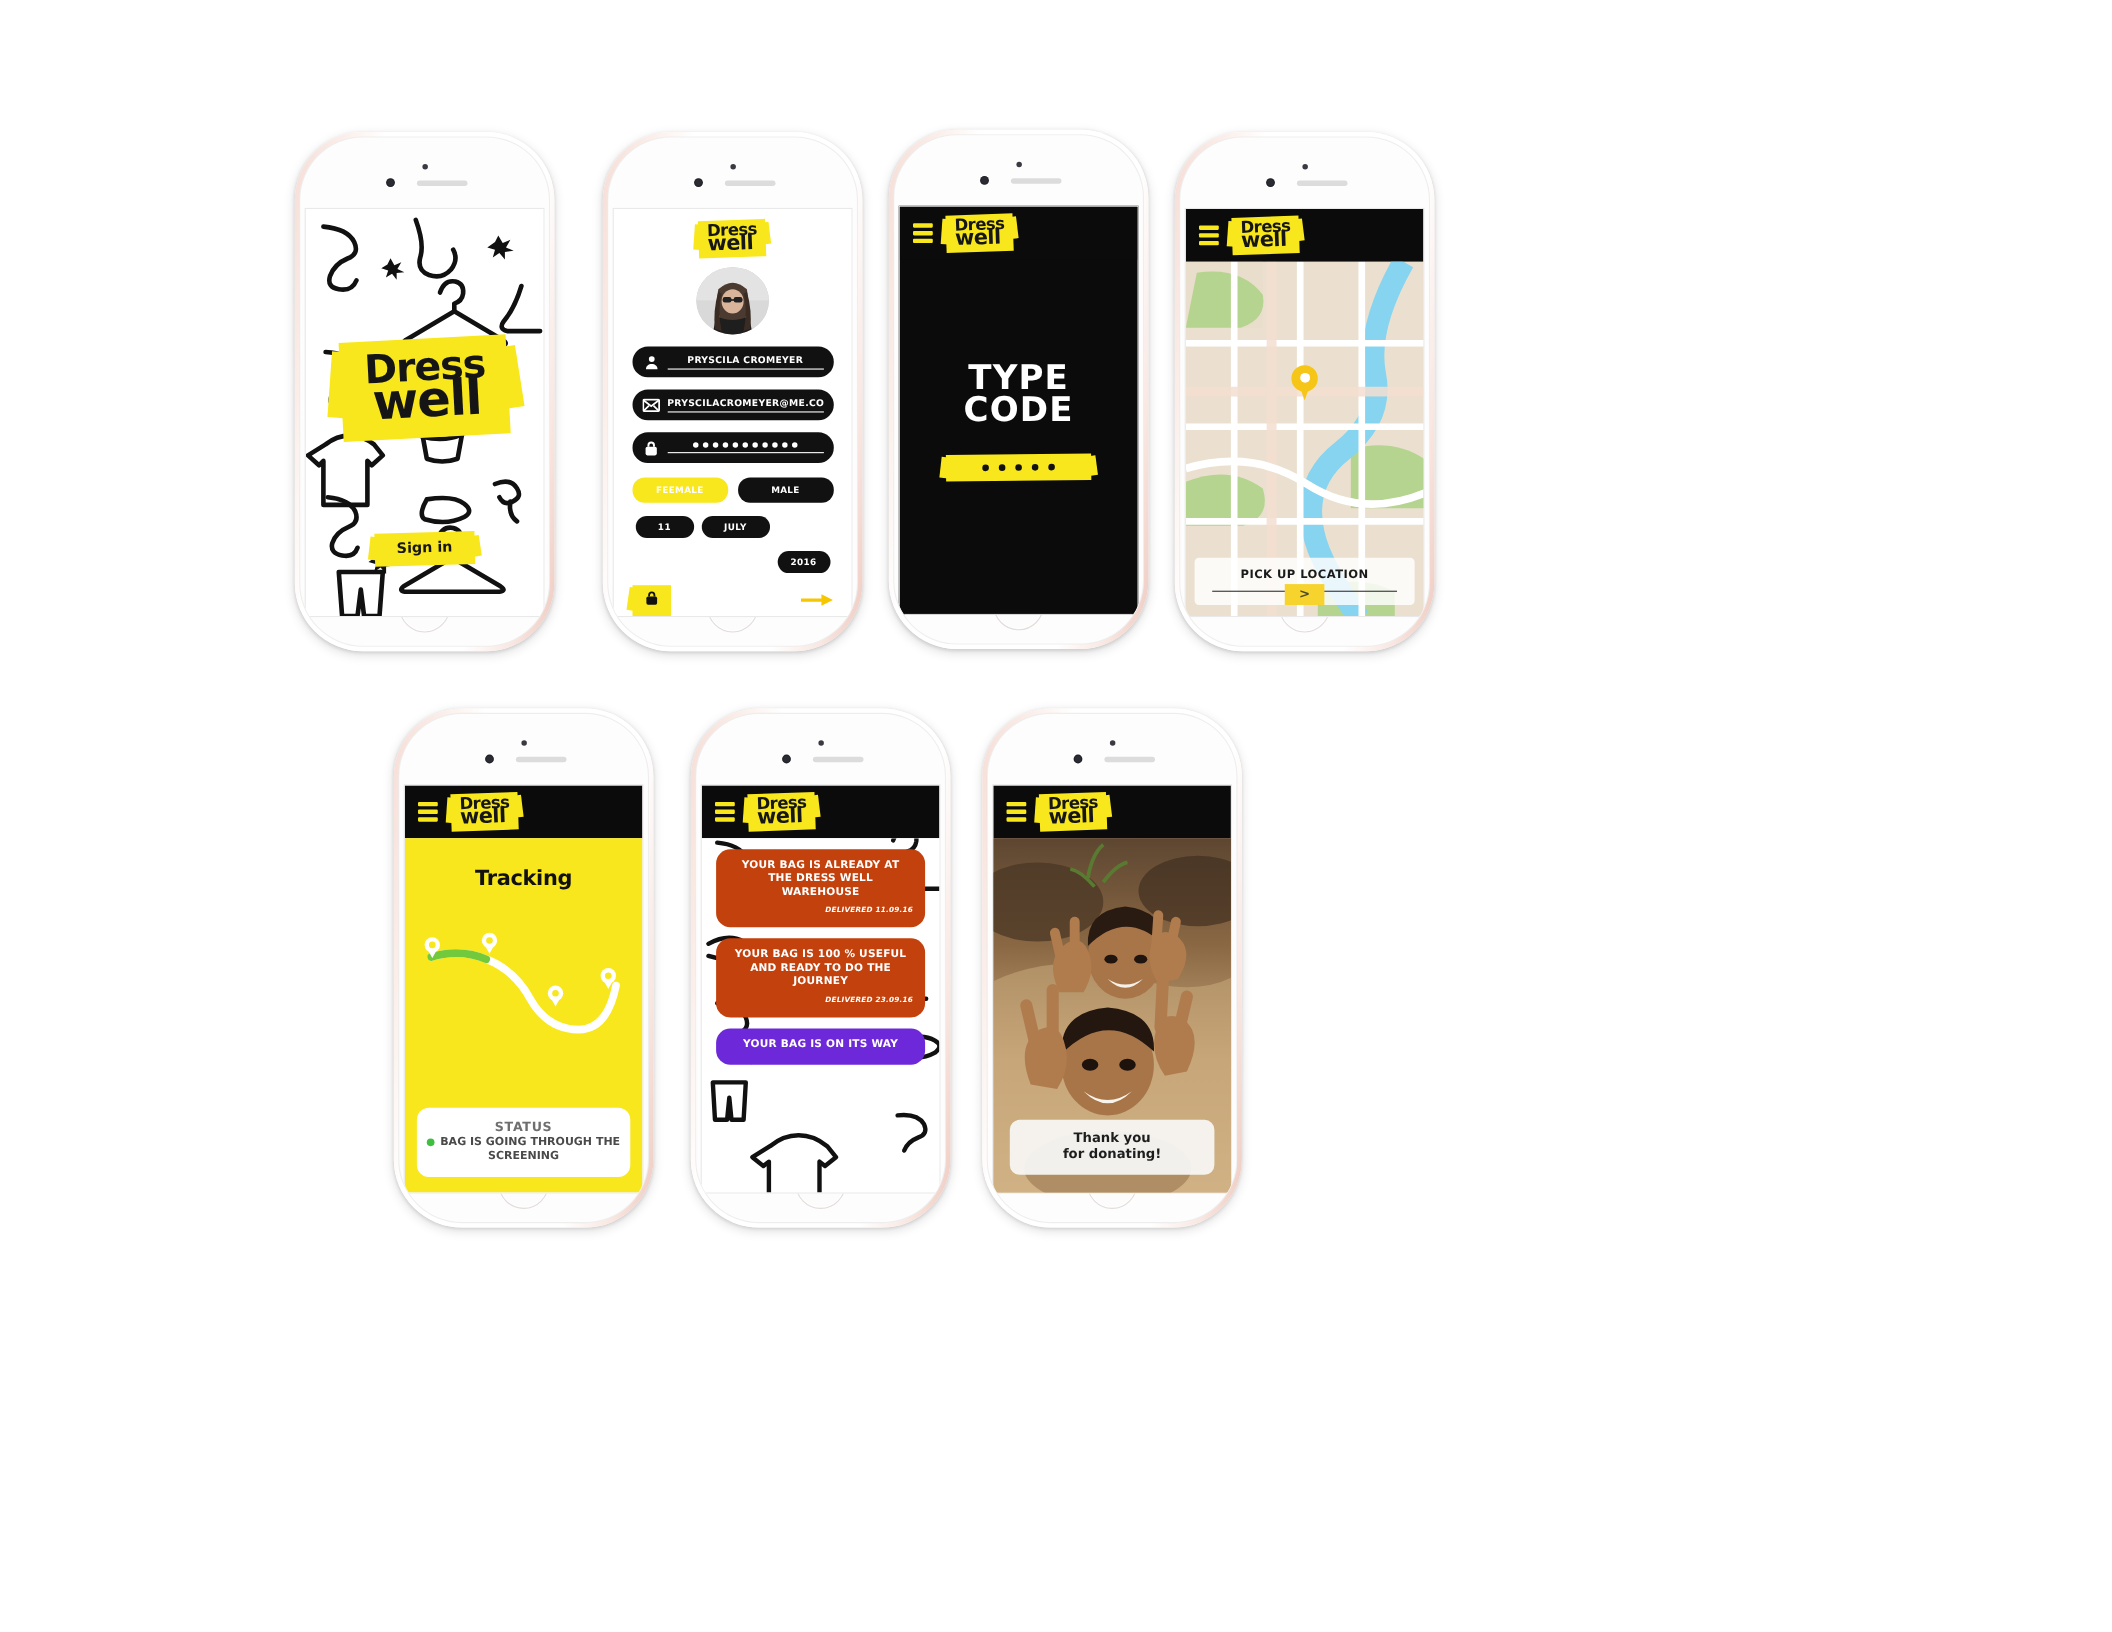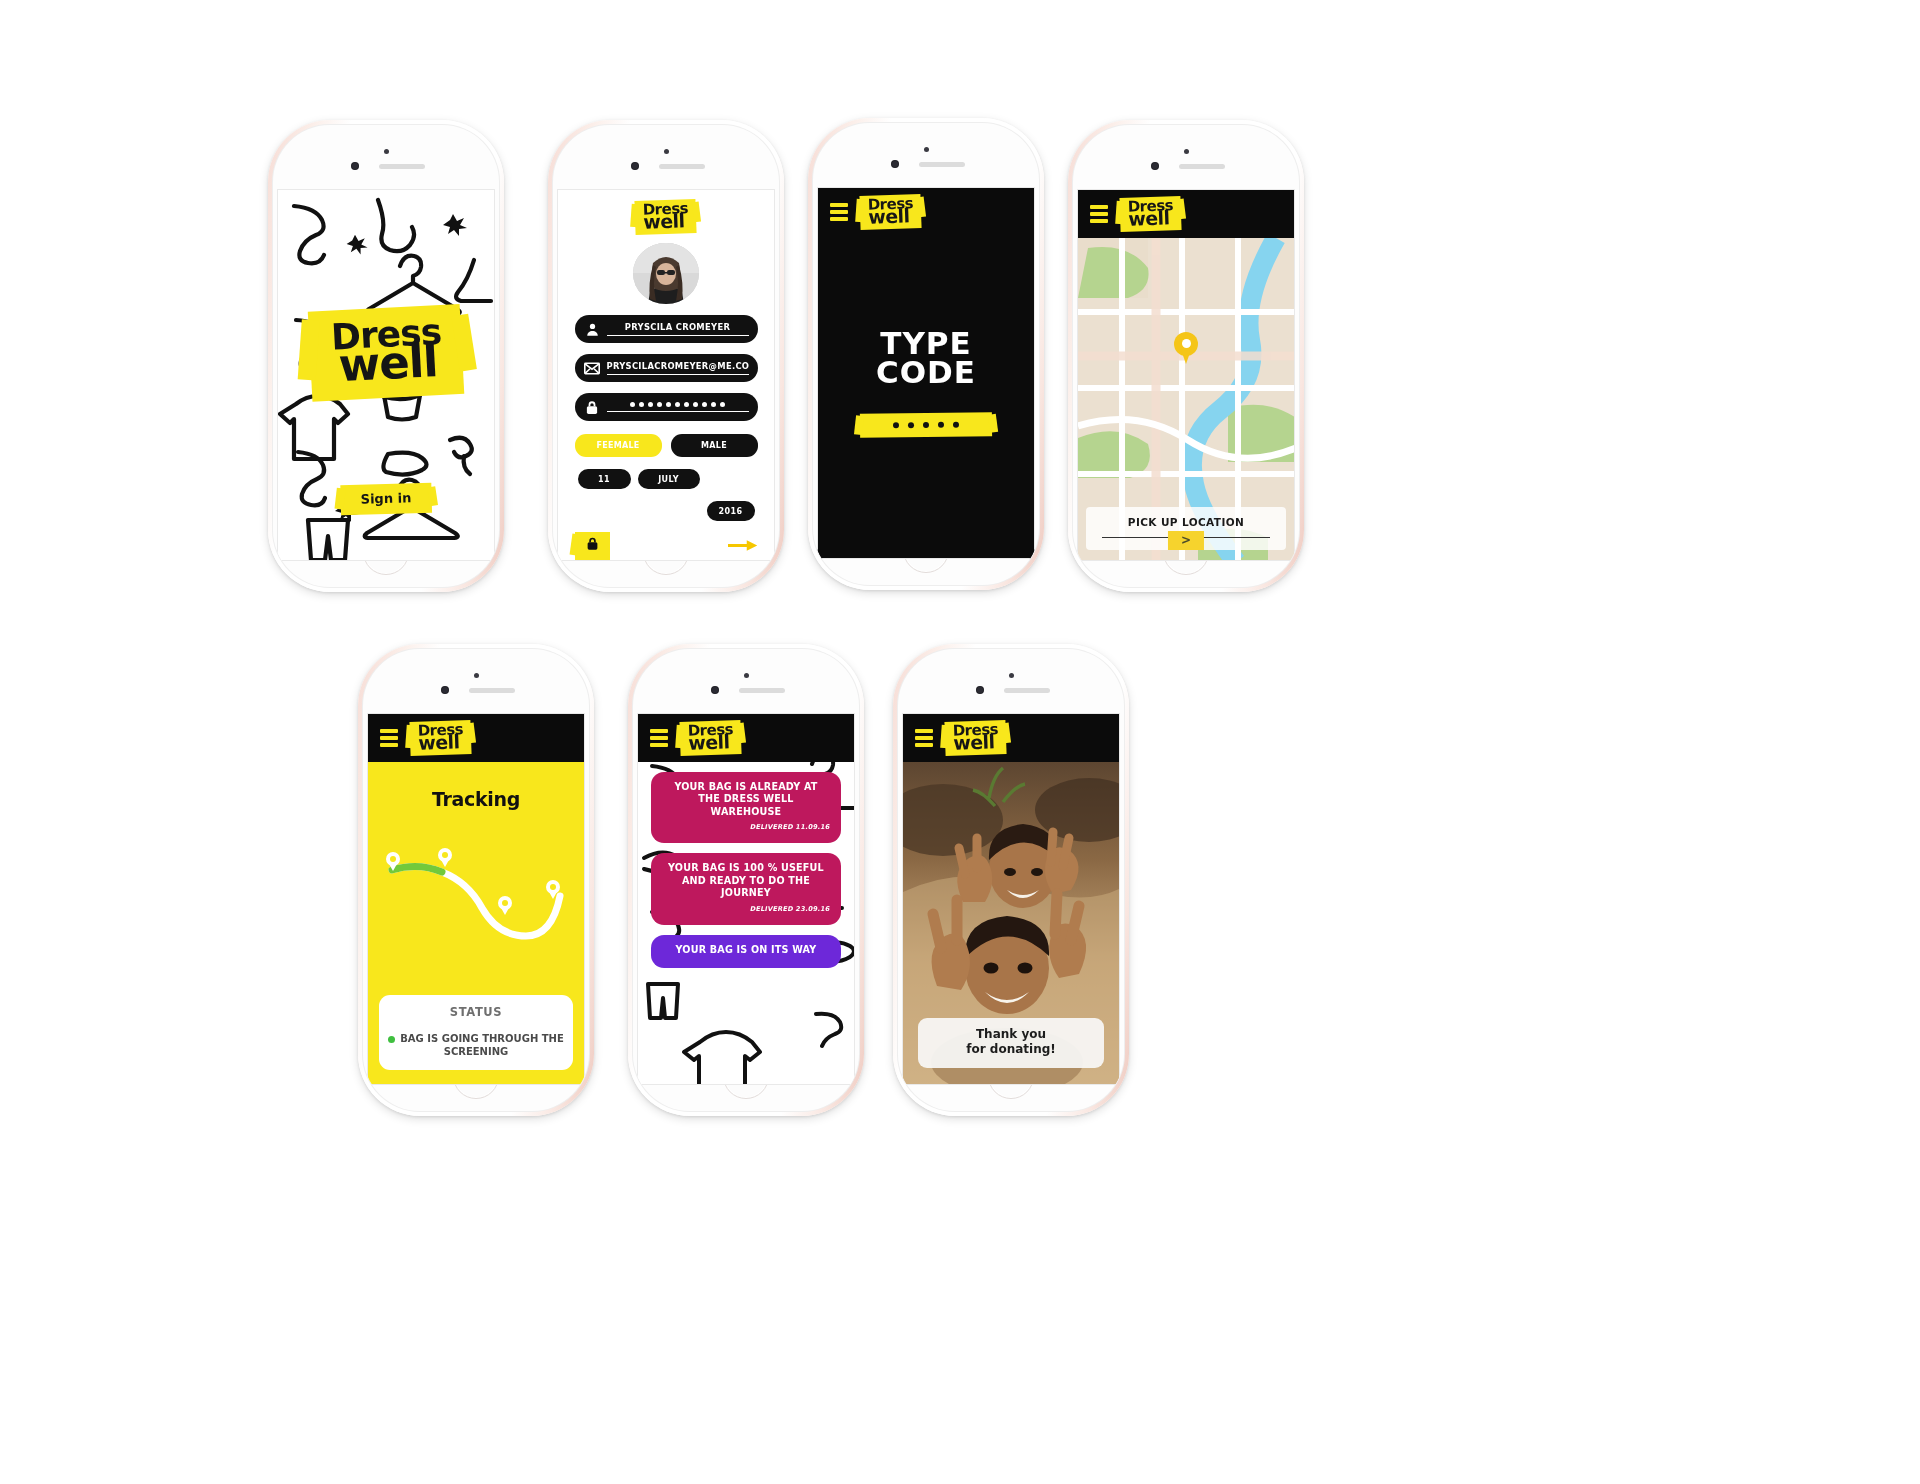--- a/index.html
+++ b/index.html
@@ -154,26 +154,26 @@
   .pickcard .plabel { font-size:10.5px; font-weight:900; color:#1a1a1a; text-align:center; letter-spacing:.4px; }
   .pickcard .pline { height:1.4px; background:#333; margin:9px 6px 0; }
   .gobtn { position:absolute; left:50%; bottom:10px; transform:translateX(-50%);
     background:#f6d32d; padding:2px 13px 3px; color:#4b4b2a; font-weight:900; font-size:12px; }
 
   
   .track { position:absolute; inset:0; background:#f8e71c; }
   .trk-title { text-align:center; color:#111; font-weight:900; font-size:19px; margin-top:26px; letter-spacing:-.3px;}
   .statuscard { position:absolute; left:11px; right:11px; bottom:14px; background:#fff; border-radius:11px; padding:10px 6px 12px; text-align:center; }
   .statuscard .st { font-size:11.5px; font-weight:900; color:#6f6f6f; letter-spacing:.6px; }
-  .statuscard .sl { font-size:10px; font-weight:900; color:#4a4a4a; line-height:1.25; margin-top:14px; }
+  .statuscard .sl { font-size:10px; font-weight:900; color:#4a4a4a; line-height:1.25; margin-top:2px; }
   .greendot { display:inline-block; width:7px;height:7px;border-radius:50%;background:#3fbf3f; margin-right:5px; vertical-align:middle;}
 
   
   .msgs { position:absolute; inset:0; background:#fff; overflow:hidden; }
-  .msg { margin:10px 13px 0; background:#be185d; border-radius:13px; padding:9px 11px 12px; position:relative; }
+  .msg { margin:10px 13px 0; background:#c2410c; border-radius:13px; padding:9px 11px 12px; position:relative; }
   .msg .mt { color:#fff; font-weight:900; font-size:9.6px; line-height:1.3; text-align:center; letter-spacing:.2px;}
   .msg .md { color:#fff; font-weight:800; font-size:6.6px; text-align:right; margin-top:5px; font-style:italic; letter-spacing:.2px;}
 
   
   .photo { position:absolute; inset:0; background:linear-gradient(175deg,#6b5138 0%,#8d6a45 28%,#b89463 55%,#d8b98c 78%,#c9a878 100%); }
   .thanks {
     position:absolute; left:15px; right:15px; bottom:16px;
     background:rgba(248,248,246,.93); border-radius:9px; padding:9px 8px 11px; text-align:center;
   }
   .thanks b { display:block; color:#1d1d1d; font-weight:900; font-size:12px; line-height:1.25; }

